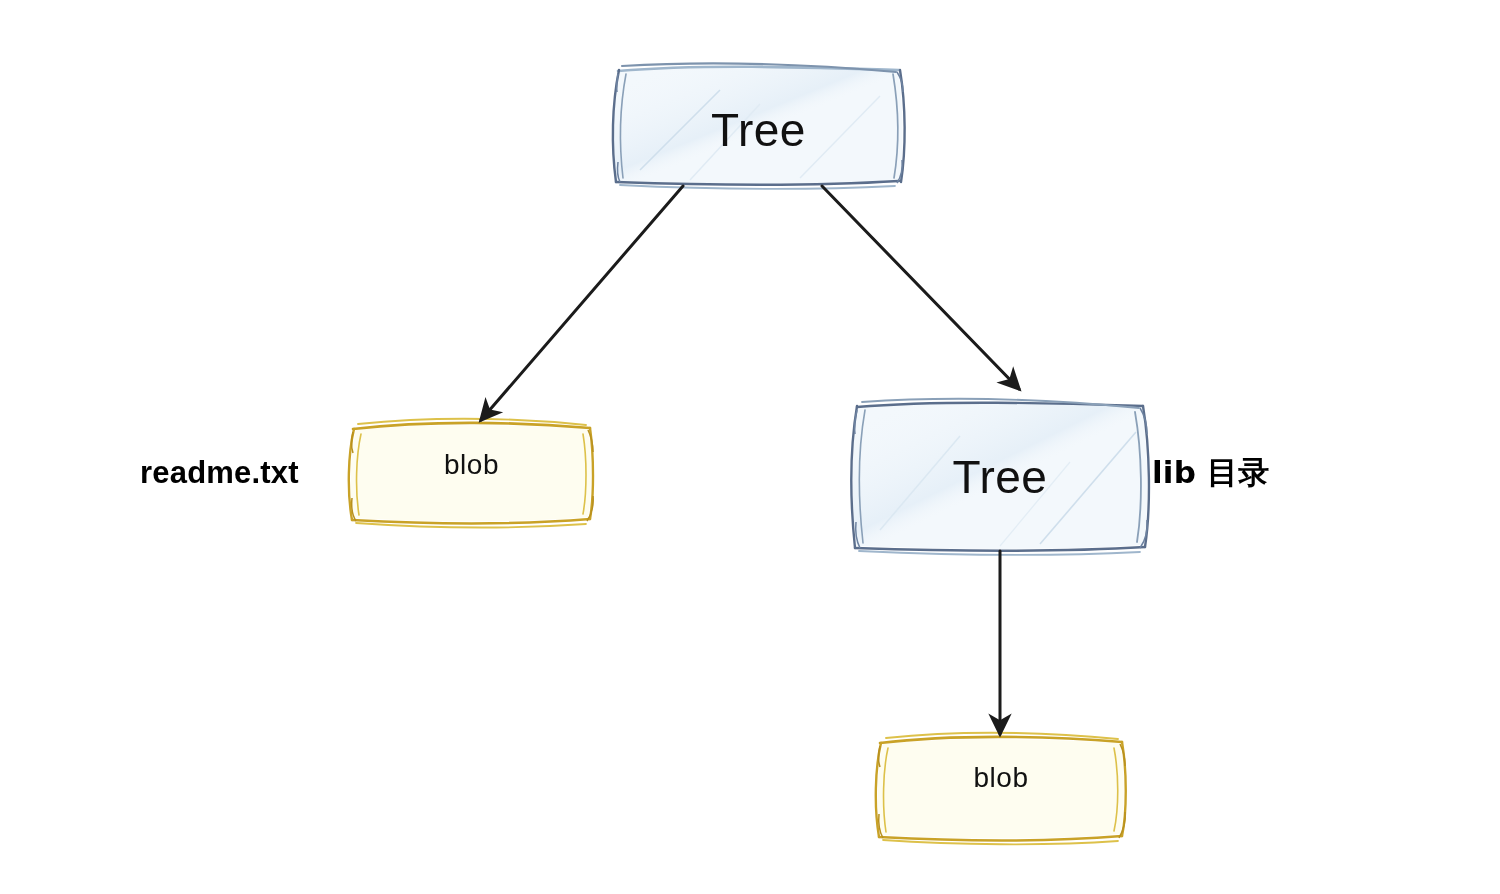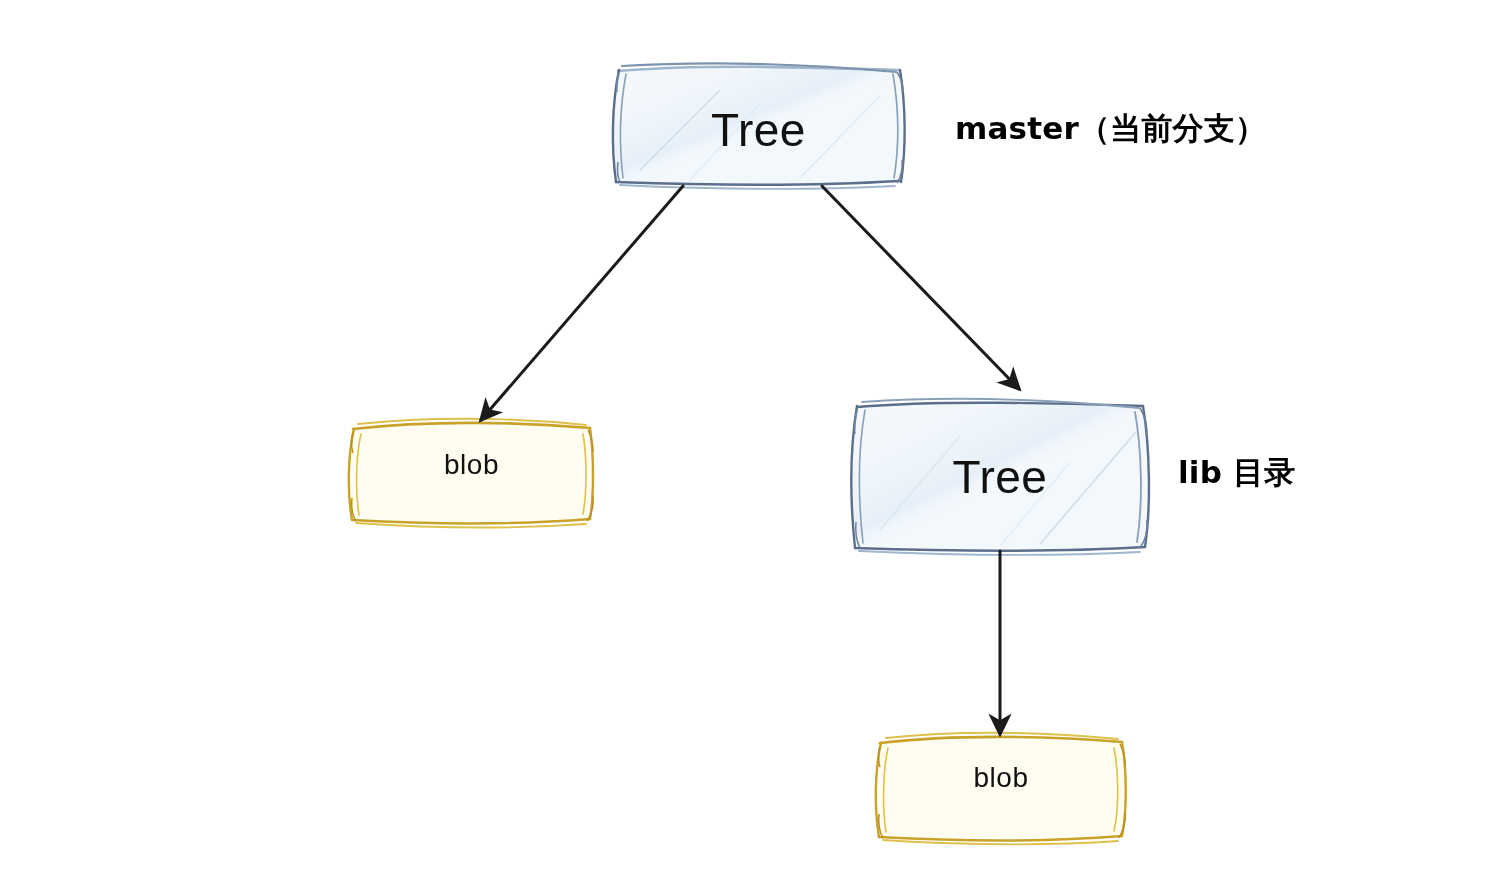--- a/index.html
+++ b/index.html
@@ -182,24 +182,24 @@
   </svg>
 
   <div class="node-label tree-text" style="left:612px; top:103px; width:293px;">Tree</div>
 
   <div class="node-label blob-text" style="left:348px; top:449px; width:247px;">blob</div>
 
   <div class="node-label tree-text" style="left:850px; top:450px; width:300px;">Tree</div>
 
   <div class="node-label blob-text" style="left:875px; top:762px; width:252px;">blob</div>
 
-  <div class="side-label cjk" style="left:955px; top:108px;">master（当前分支）</div>
-
-
-  <div class="side-label cjk" style="left:1178px; top:452px;">lib 目录</div>
+
+  <div class="side-label" style="left:140px; top:455px;">readme.txt</div>
+
+  <div class="side-label cjk" style="left:1152px; top:452px;">lib 目录</div>
 
 
   <div class="hit" style="left:612px; top:62px; width:293px; height:123px;"></div>
   <div class="hit" style="left:348px; top:422px; width:247px; height:101px;"></div>
   <div class="hit" style="left:850px; top:398px; width:300px; height:152px;"></div>
   <div class="hit" style="left:875px; top:735px; width:252px; height:105px;"></div>
 
 </div>
 
 </body></html>

